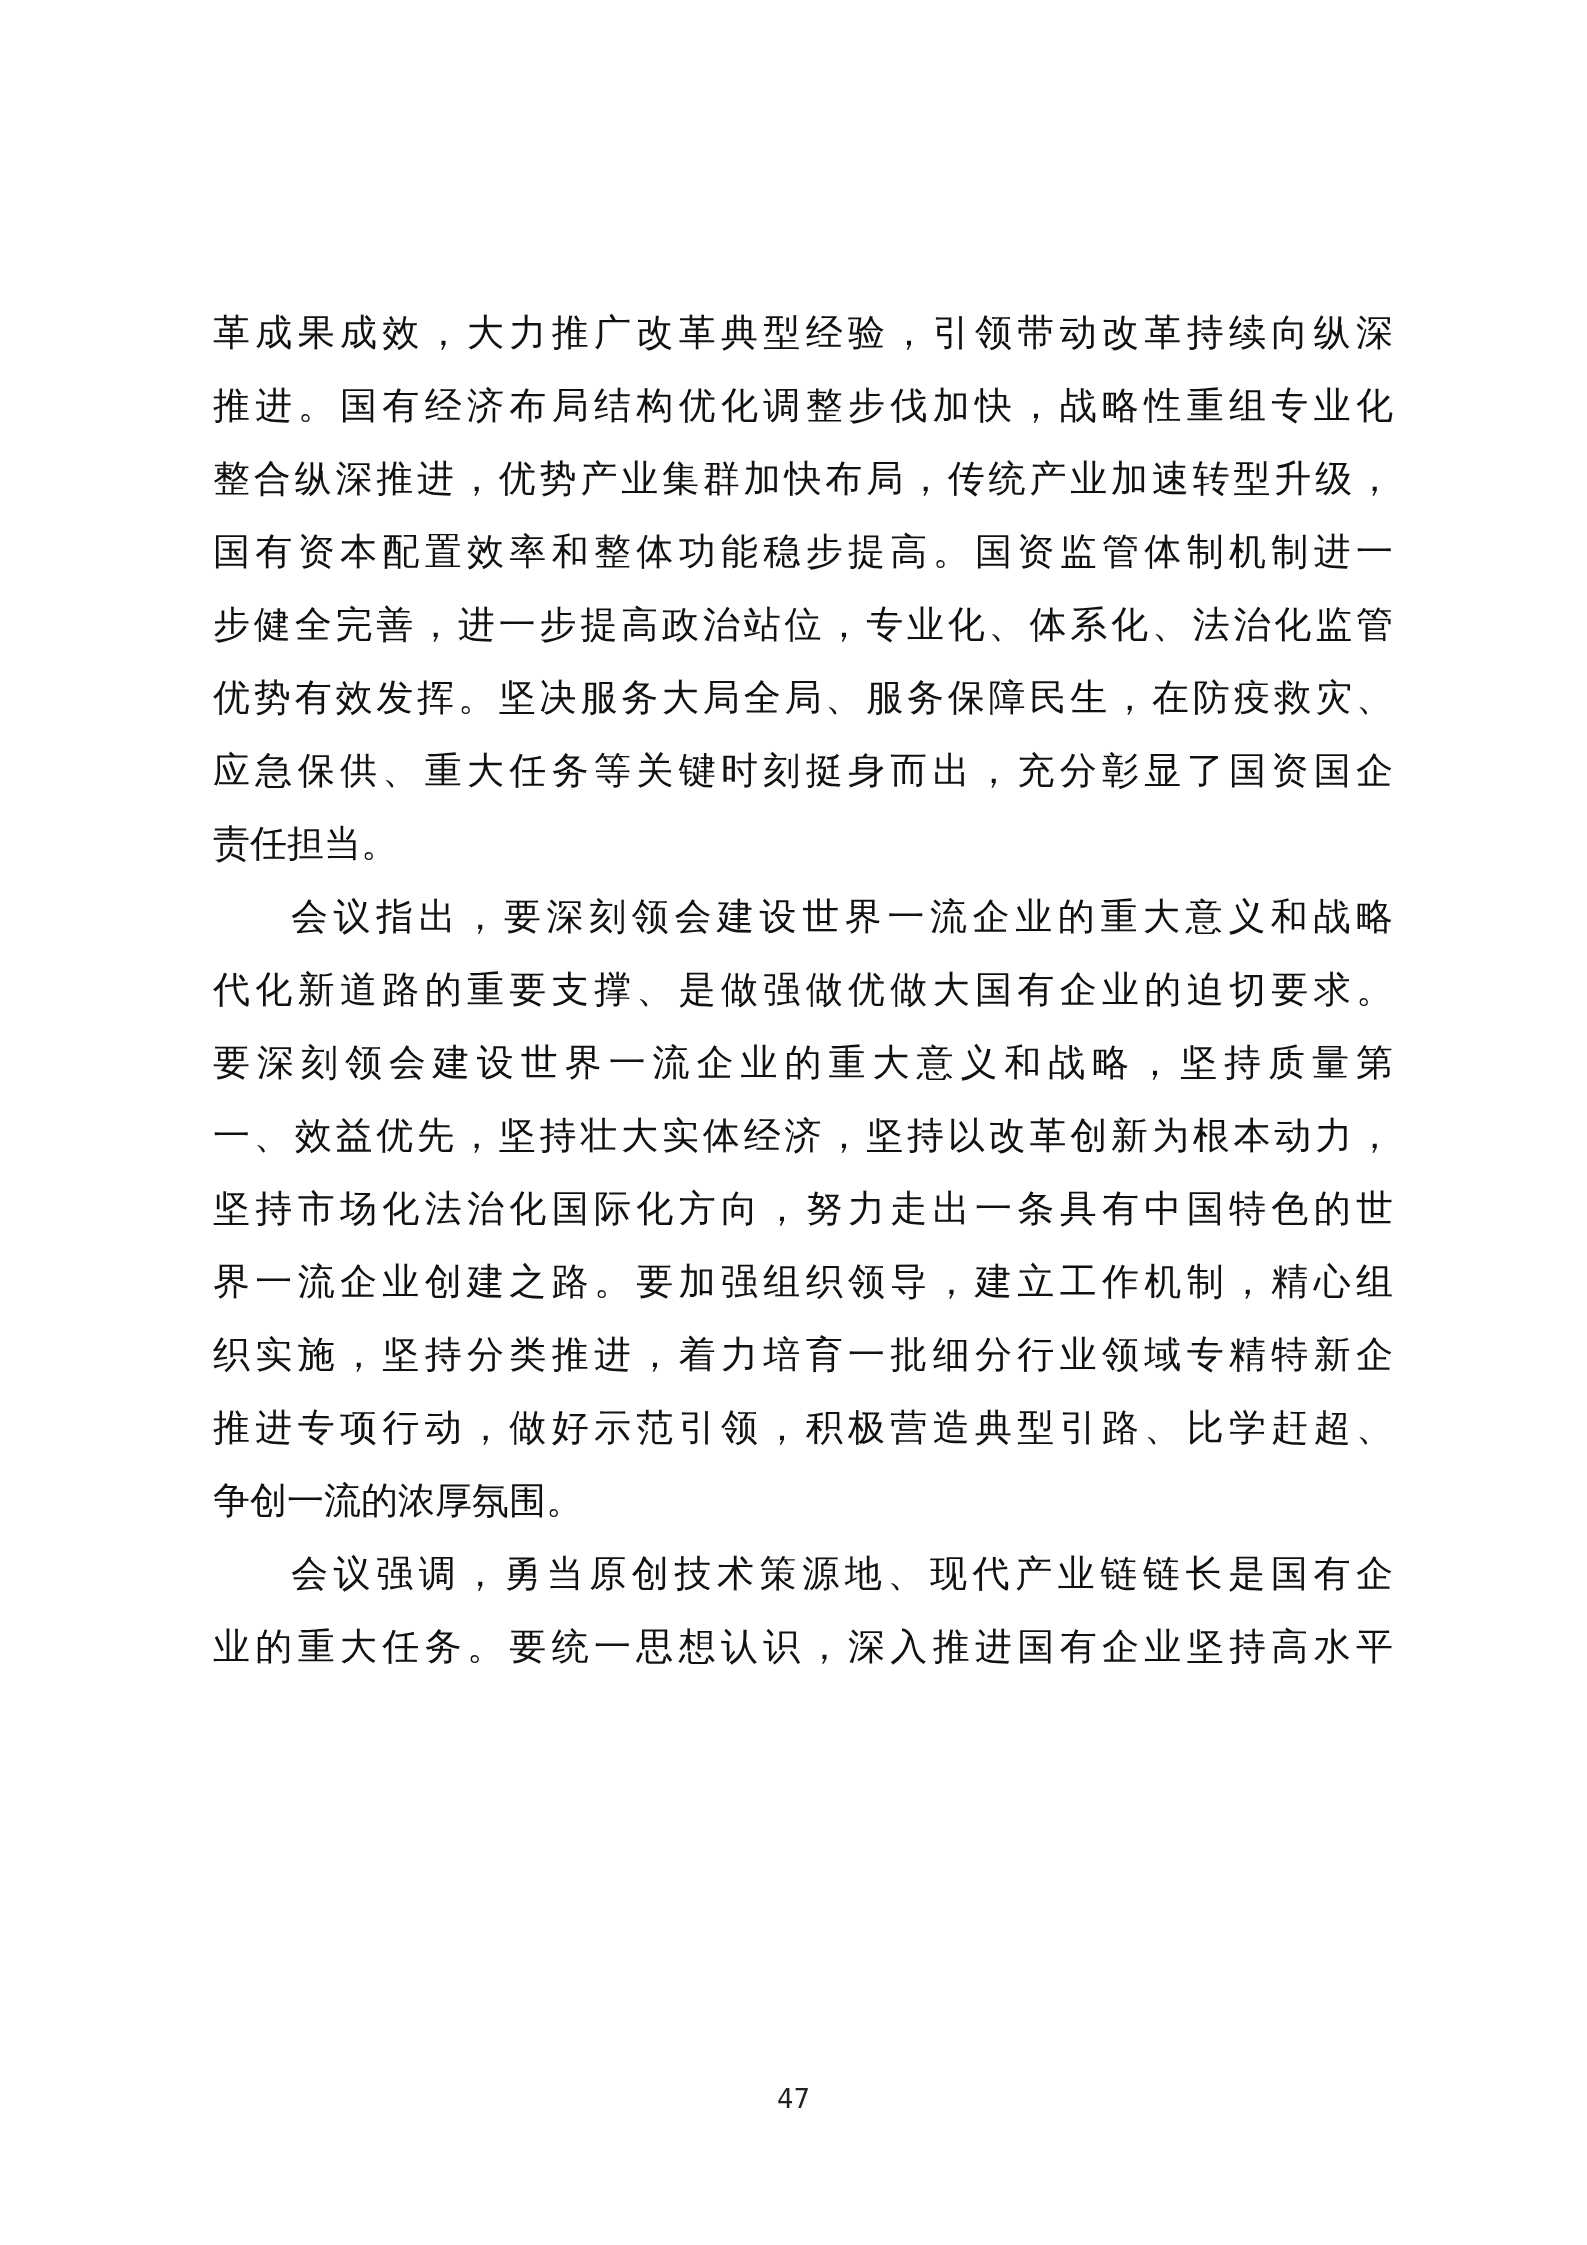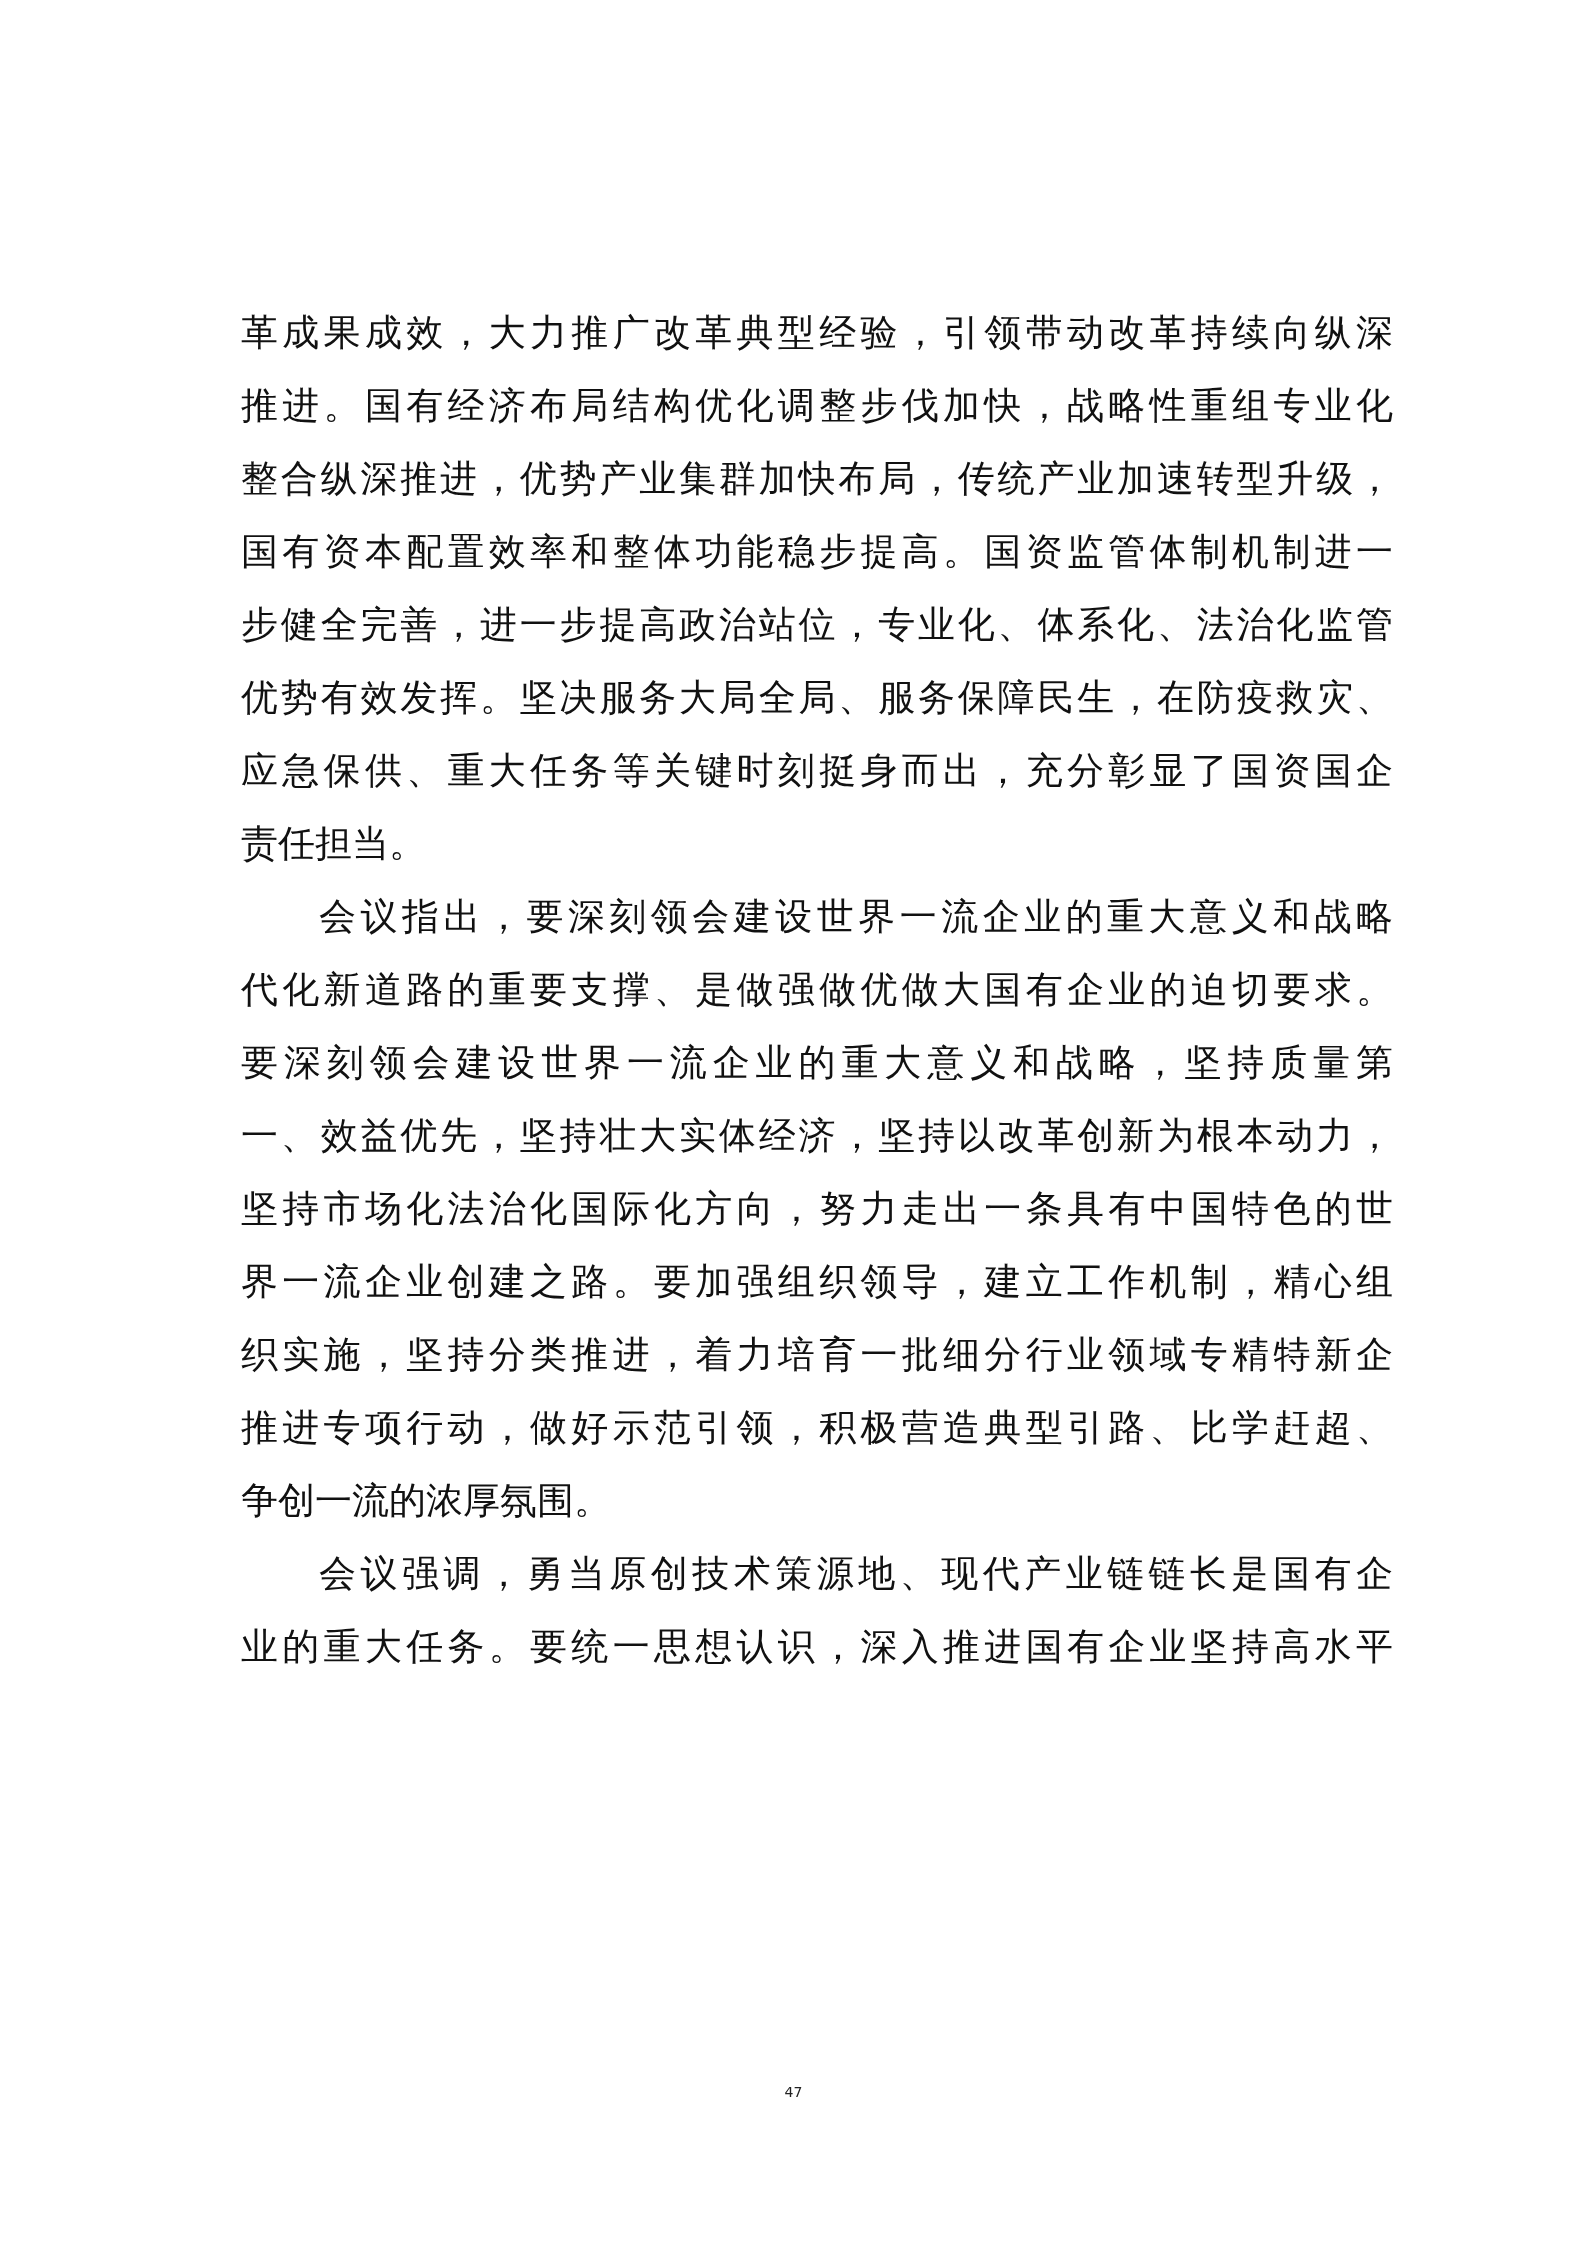--- a/index.html
+++ b/index.html
@@ -30,36 +30,35 @@
     width: 1180px;
   }
   .line {
     height: 73px;
     line-height: 73px;
     font-size: 37px;
     white-space: nowrap;
     text-align: justify;
     text-align-last: justify;
     letter-spacing: 0px;
-    margin-left: 28px;
   }
   .line.last {
     text-align-last: left;
   }
   .line.indent {
     padding-left: 78px;
   }
   .page-number {
     position: absolute;
     left: 0;
     width: 1587px;
     top: 2084px;
     text-align: center;
     font-family: "DejaVu Sans", "Liberation Sans", sans-serif;
-    font-size: 14px;
+    font-size: 26px;
     color: #222222;
   }
 </style>
 </head>
 <body>
 
 <div class="page">
   <div class="body-text">
 
     <div>

